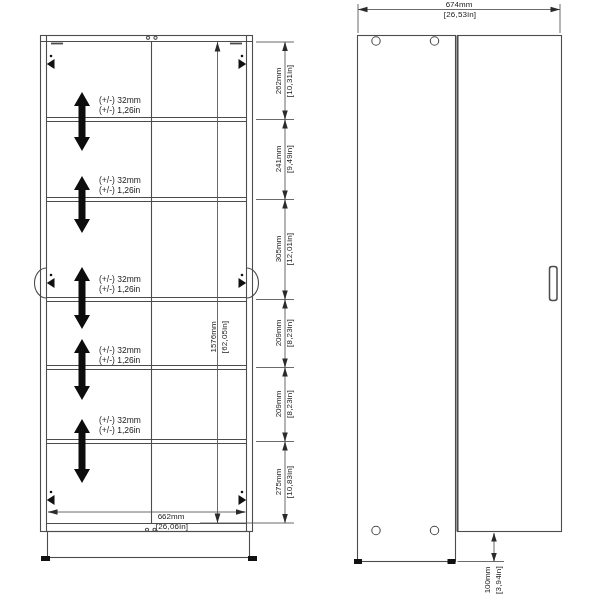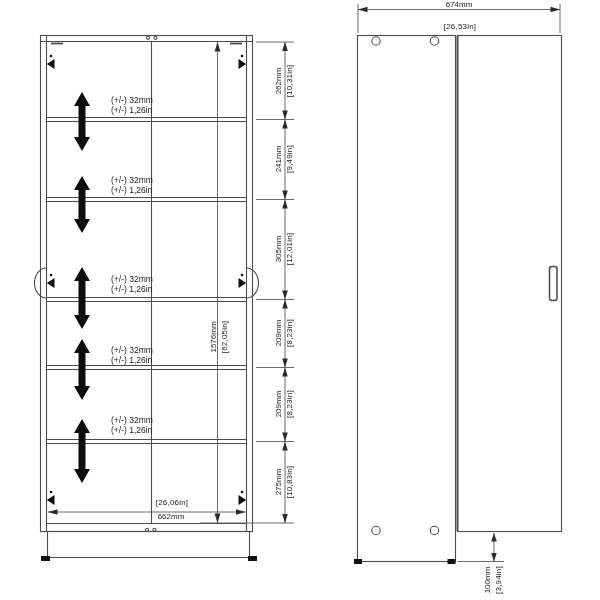--- a/index.html
+++ b/index.html
@@ -1,20 +1,20 @@
 <!DOCTYPE html>
 <html><head>
 <meta charset="utf-8">
 <style>
   html,body{margin:0;padding:0;background:#fff;}
   .canvas{position:relative;width:600px;height:600px;background:#fff;overflow:hidden;
           font-family:"Liberation Sans","DejaVu Sans",sans-serif;color:#1c1c1c;}
   .canvas svg{position:absolute;left:0;top:0;}
   .lbl{position:absolute;white-space:nowrap;}
-  .adj{font-size:8.5px;line-height:9.5px;letter-spacing:0;margin-left:12px;}
+  .adj{font-size:8.5px;line-height:9.5px;letter-spacing:0;}
   .rot{font-size:8px;line-height:10.5px;text-align:center;
        transform:translate(-50%,-50%) rotate(-90deg);}
   .hdim{font-size:8px;line-height:9px;text-align:center;transform:translate(-50%,-50%);}
   .inch{letter-spacing:0.2px;}
 </style>
 </head>
 <body>
 
 <div class="canvas">
 
@@ -191,23 +191,23 @@
     <div>275mm</div>
     <div class="inch">[10,83in]</div>
   </div>
 
   <div class="lbl rot" style="left:218.5px;top:337px">
     <div>1576mm</div>
     <div class="inch">[62,05in]</div>
   </div>
 
   <div class="lbl hdim" style="left:171px;top:516px">662mm</div>
-  <div class="lbl hdim inch" style="left:172px;top:502px">[26,06in]</div>
+  <div class="lbl hdim inch" style="left:172px;top:526px">[26,06in]</div>
 
   <div class="lbl hdim" style="left:459px;top:4px">674mm</div>
-  <div class="lbl hdim inch" style="left:460px;top:26px">[26,53in]</div>
+  <div class="lbl hdim inch" style="left:460px;top:14px">[26,53in]</div>
 
   <div class="lbl rot" style="left:492.5px;top:580px">
     <div>100mm</div>
     <div class="inch">[3,94in]</div>
   </div>
 
 </div>
 
 </body></html>

